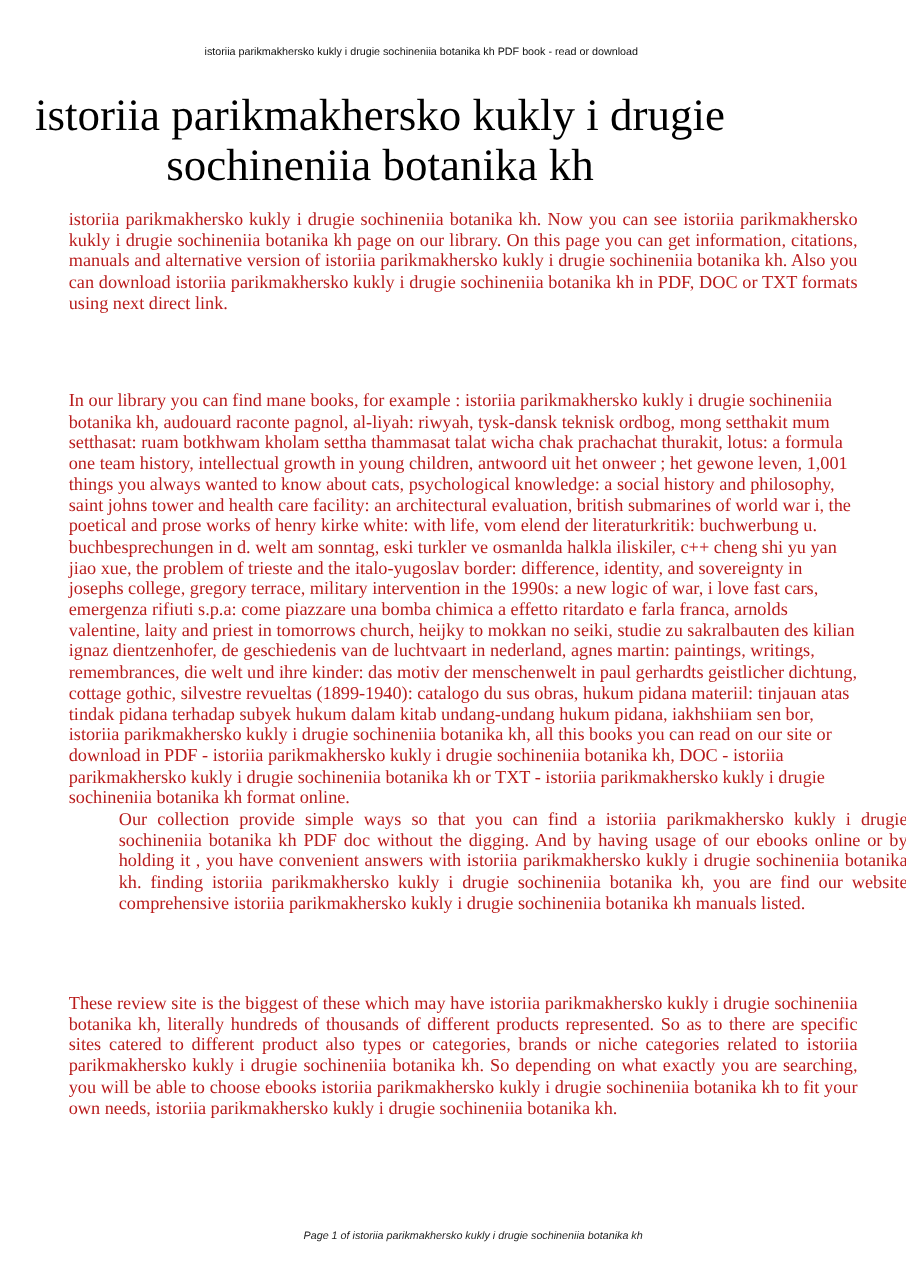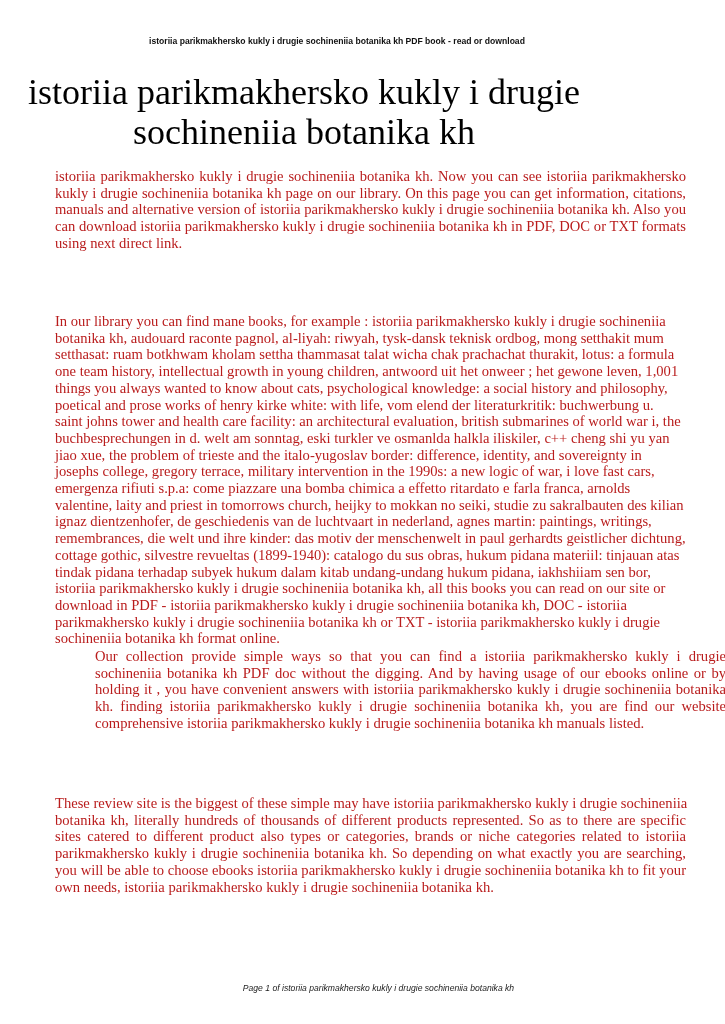--- a/index.html
+++ b/index.html
@@ -1,20 +1,20 @@
 <!DOCTYPE html>
 <html><head>
   <meta charset="utf-8">
   <style>
     html, body { margin: 0; padding: 0; background: #ffffff; }
     body { width: 725px; height: 1024px; position: relative; overflow: hidden; color: #000; }
     .page { position: absolute; left: 0; top: 0; width: 725px; height: 1024px; background: #fff; }
     .header {
       position: absolute; top: 36px; left: 0; width: 674px; text-align: center;
-      font-family: "Liberation Sans", sans-serif; font-weight: bold; font-size: 8.6px; color: #111;
+      font-family: "Liberation Sans", sans-serif; font-weight: normal; font-size: 8.6px; color: #111;
     }
     .title {
       position: absolute; top: 72px; left: 0; width: 608px; text-align: center;
       font-family: "Liberation Serif", serif; font-size: 36px; line-height: 40px; color: #000;
     }
     .title div { white-space: nowrap; }
     .para {
       position: absolute; left: 55px; width: 631px;
       font-family: "Liberation Serif", serif; font-size: 14.6px; line-height: 16.7px; color: #b91c1c;
     }
@@ -48,22 +48,22 @@
     <span class="ln">can download istoriia parikmakhersko kukly i drugie sochineniia botanika kh in PDF, DOC or TXT formats</span>
     <span class="ln last">using next direct link.</span>
   </div>
 
   <div class="para" id="p2">
     <span class="ln">In our library you can find mane books, for example : istoriia parikmakhersko kukly i drugie sochineniia</span>
     <span class="ln">botanika kh, audouard raconte pagnol, al-liyah: riwyah, tysk-dansk teknisk ordbog, mong setthakit mum</span>
     <span class="ln">setthasat: ruam botkhwam kholam settha thammasat talat wicha chak prachachat thurakit, lotus: a formula</span>
     <span class="ln">one team history, intellectual growth in young children, antwoord uit het onweer ; het gewone leven, 1,001</span>
     <span class="ln">things you always wanted to know about cats, psychological knowledge: a social history and philosophy,</span>
+    <span class="ln">saint johns tower and health care facility: an architectural evaluation, british submarines of world war i, the</span>
     <span class="ln">poetical and prose works of henry kirke white: with life, vom elend der literaturkritik: buchwerbung u.</span>
-    <span class="ln">saint johns tower and health care facility: an architectural evaluation, british submarines of world war i, the</span>
     <span class="ln">buchbesprechungen in d. welt am sonntag, eski turkler ve osmanlda halkla iliskiler, c++ cheng shi yu yan</span>
     <span class="ln">jiao xue, the problem of trieste and the italo-yugoslav border: difference, identity, and sovereignty in</span>
     <span class="ln">josephs college, gregory terrace, military intervention in the 1990s: a new logic of war, i love fast cars,</span>
     <span class="ln">emergenza rifiuti s.p.a: come piazzare una bomba chimica a effetto ritardato e farla franca, arnolds</span>
     <span class="ln">valentine, laity and priest in tomorrows church, heijky to mokkan no seiki, studie zu sakralbauten des kilian</span>
     <span class="ln">ignaz dientzenhofer, de geschiedenis van de luchtvaart in nederland, agnes martin: paintings, writings,</span>
     <span class="ln">remembrances, die welt und ihre kinder: das motiv der menschenwelt in paul gerhardts geistlicher dichtung,</span>
     <span class="ln">cottage gothic, silvestre revueltas (1899-1940): catalogo du sus obras, hukum pidana materiil: tinjauan atas</span>
     <span class="ln">tindak pidana terhadap subyek hukum dalam kitab undang-undang hukum pidana, iakhshiiam sen bor,</span>
     <span class="ln">istoriia parikmakhersko kukly i drugie sochineniia botanika kh, all this books you can read on our site or</span>
@@ -74,21 +74,21 @@
 
   <div class="para justify" id="p3">
     <span class="ln">Our collection provide simple ways so that you can find a istoriia parikmakhersko kukly i drugie</span>
     <span class="ln">sochineniia botanika kh PDF doc without the digging. And by having usage of our ebooks online or by</span>
     <span class="ln">holding it , you have convenient answers with istoriia parikmakhersko kukly i drugie sochineniia botanika</span>
     <span class="ln">kh.  finding istoriia parikmakhersko kukly i drugie sochineniia botanika kh, you are  find our website</span>
     <span class="ln last">comprehensive  istoriia parikmakhersko kukly i drugie sochineniia botanika kh manuals listed.</span>
   </div>
 
   <div class="para justify" id="p4">
-    <span class="ln">These review site is the biggest of these simple may have istoriia parikmakhersko kukly i drugie sochineniia</span>
+    <span class="ln">These review site is the biggest of these which may have istoriia parikmakhersko kukly i drugie sochineniia</span>
     <span class="ln">botanika kh, literally hundreds of thousands of different products represented. So as to there are specific</span>
     <span class="ln">sites catered to different product also types or categories, brands or niche categories related to istoriia</span>
     <span class="ln">parikmakhersko kukly i drugie sochineniia botanika kh. So depending on what exactly you are searching,</span>
     <span class="ln">you will be able to choose ebooks istoriia parikmakhersko kukly i drugie sochineniia botanika kh to fit your</span>
     <span class="ln last">own needs, istoriia parikmakhersko kukly i drugie sochineniia botanika kh.</span>
   </div>
 
   <div class="footer">Page 1 of istoriia parikmakhersko kukly i drugie sochineniia botanika kh</div>
 </div>
 

